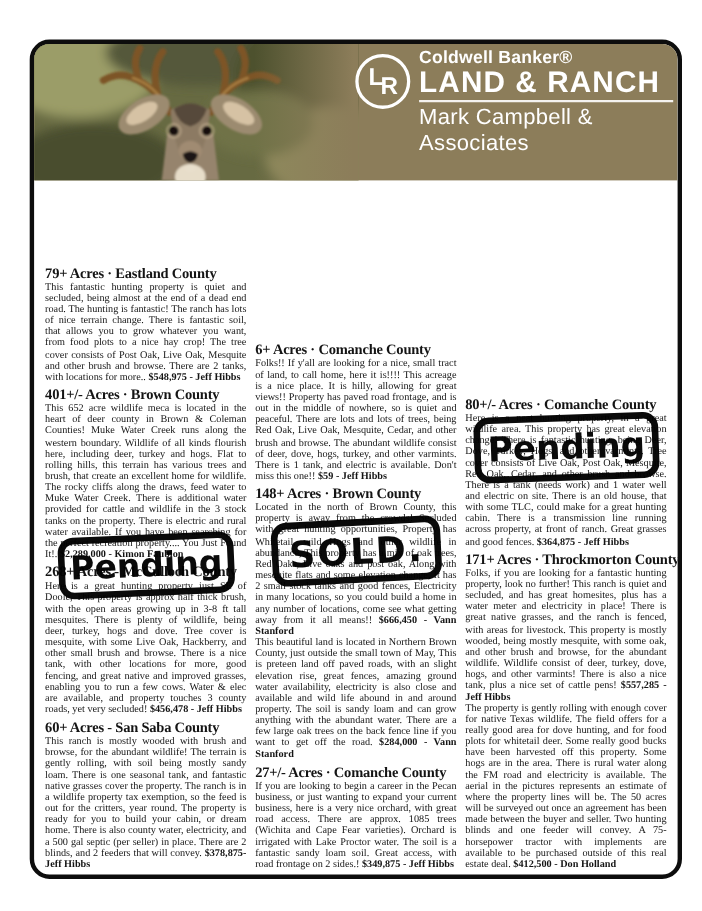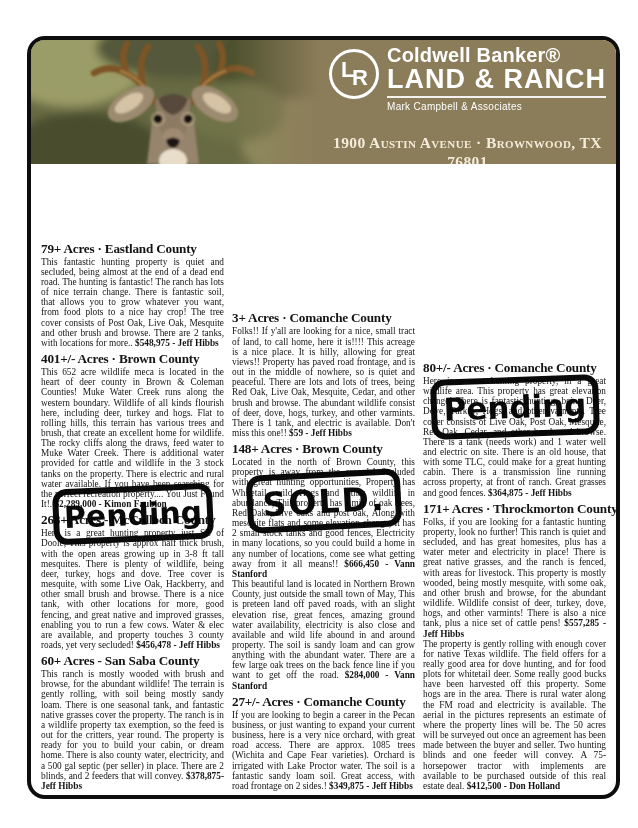--- a/index.html
+++ b/index.html
@@ -13,24 +13,24 @@
   .photo-fade{position:absolute;left:200px;top:0;width:95px;height:124px;
               background:linear-gradient(90deg,rgba(140,125,90,0) 0%,#8c7d5a 95%);}
   .header-right{position:absolute;left:292px;top:5px;right:4px;text-align:center;}
   .brand-flex{display:flex;align-items:flex-start;justify-content:center;gap:8px;}
   .lr-logo{flex:0 0 auto;width:44px;height:44px;border:3px solid #fff;border-radius:50%;
            position:relative;margin-top:4px;color:#fff;font-family:"Liberation Sans",sans-serif;}
   .lr-logo span{position:absolute;font-weight:bold;font-size:22px;line-height:1;}
   .lr-l{left:9px;top:7px;}
   .lr-r{left:20px;top:15px;}
   .brand-text{text-align:left;color:#fff;font-family:"Liberation Sans",sans-serif;}
-  .brand-line1{font-size:20px;font-weight:bold;letter-spacing:0.2px;line-height:1.05;}
+  .brand-line1{font-size:16px;font-weight:bold;letter-spacing:0.2px;line-height:1.05;}
   .brand-line2{font-size:27px;font-weight:bold;letter-spacing:1px;line-height:1.02;
                border-bottom:2px solid rgba(255,255,255,.9);padding-bottom:2px;}
-  .brand-line3{font-size:10px;font-weight:normal;margin-top:3px;letter-spacing:0.3px;}
+  .brand-line3{font-size:20px;font-weight:normal;margin-top:3px;letter-spacing:0.3px;}
   .address{margin-top:21px;color:#f3ecda;font-family:"Liberation Serif",serif;
            font-variant:small-caps;font-weight:bold;}
   .addr1{font-size:15.5px;letter-spacing:0.4px;line-height:1.25;}
   .addr2{font-size:15.5px;letter-spacing:0.4px;line-height:1.25;}
   
   .cols{display:flex;gap:8px;padding:5px 10px 0 10px;height:622px;overflow:hidden;align-items:flex-end;}
   .col{flex:1 1 0;min-width:0;}
   .listing-title{font-weight:bold;font-size:13.2px;line-height:15px;margin:3px 0 1px 0;
                  letter-spacing:-0.2px;white-space:nowrap;}
   .listing-body{margin:0;font-size:9.3px;line-height:10.15px;text-align:justify;}
@@ -139,21 +139,21 @@
     <p class="listing-body"><span>Here is a great hunting property just SE of Doole, This property is approx half thick brush, with the open areas growing up in 3-8 ft tall mesquites. There is plenty of wildlife, being deer, turkey, hogs and dove. Tree cover is mesquite, with some Live Oak, Hackberry, and other small brush and browse. There is a nice tank, with other locations for more, good fencing, and great native and improved grasses, enabling you to run a few cows. Water &amp; elec are available, and property touches 3 county roads, yet very secluded!</span> <b>$456,478 - Jeff Hibbs</b></p>
   </div>
 
   <div class="listing">
     <div class="listing-title">60+ Acres - San Saba County</div>
     <p class="listing-body"><span>This ranch is mostly wooded with brush and browse, for the abundant wildlife! The terrain is gently rolling, with soil being mostly sandy loam. There is one seasonal tank, and fantastic native grasses cover the property. The ranch is in a wildlife property tax exemption, so the feed is out for the critters, year round. The property is ready for you to build your cabin, or dream home. There is also county water, electricity, and a 500 gal septic (per seller) in place. There are 2 blinds, and 2 feeders that will convey.</span> <b>$378,875- Jeff Hibbs</b></p>
   </div>
 </div>
         <div class="col">
   <div class="listing">
-    <div class="listing-title">3+ Acres · Comanche County</div>
+    <div class="listing-title">6+ Acres · Comanche County</div>
     <p class="listing-body"><span>Folks!! If y'all are looking for a nice, small tract of land, to call home, here it is!!!! This acreage is a nice place. It is hilly, allowing for great views!! Property has paved road frontage, and is out in the middle of nowhere, so is quiet and peaceful. There are lots and lots of trees, being Red Oak, Live Oak, Mesquite, Cedar, and other brush and browse. The abundant wildlife consist of deer, dove, hogs, turkey, and other varmints. There is 1 tank, and electric is available. Don't miss this one!!</span> <b>$59 - Jeff Hibbs</b></p>
   </div>
 
   <div class="listing">
     <div class="listing-title">148+ Acres · Brown County</div>
     <p class="listing-body"><span>Located in the north of Brown County, this property is away from the crowds! Secluded with great hunting opportunities, Property has Whitetail, wild Hogs and other wildlife in abundance, This property has a mix of oak trees, Red Oaks, Live oaks and post oak, Along with mesquite flats and some elevation change, It has 2 small stock tanks and good fences, Electricity in many locations, so you could build a home in any number of locations, come see what getting away from it all means!!</span> <b>$666,450 - Vann Stanford</b></p>
   </div>
 
   <div class="listing">
     <p class="listing-body"><span>This beautiful land is located in Northern Brown County, just outside the small town of May, This is preteen land off paved roads, with an slight elevation rise, great fences, amazing ground water availability, electricity is also close and available and wild life abound in and around property. The soil is sandy loam and can grow anything with the abundant water. There are a few large oak trees on the back fence line if you want to get off the road.</span> <b>$284,000 - Vann Stanford</b></p>

